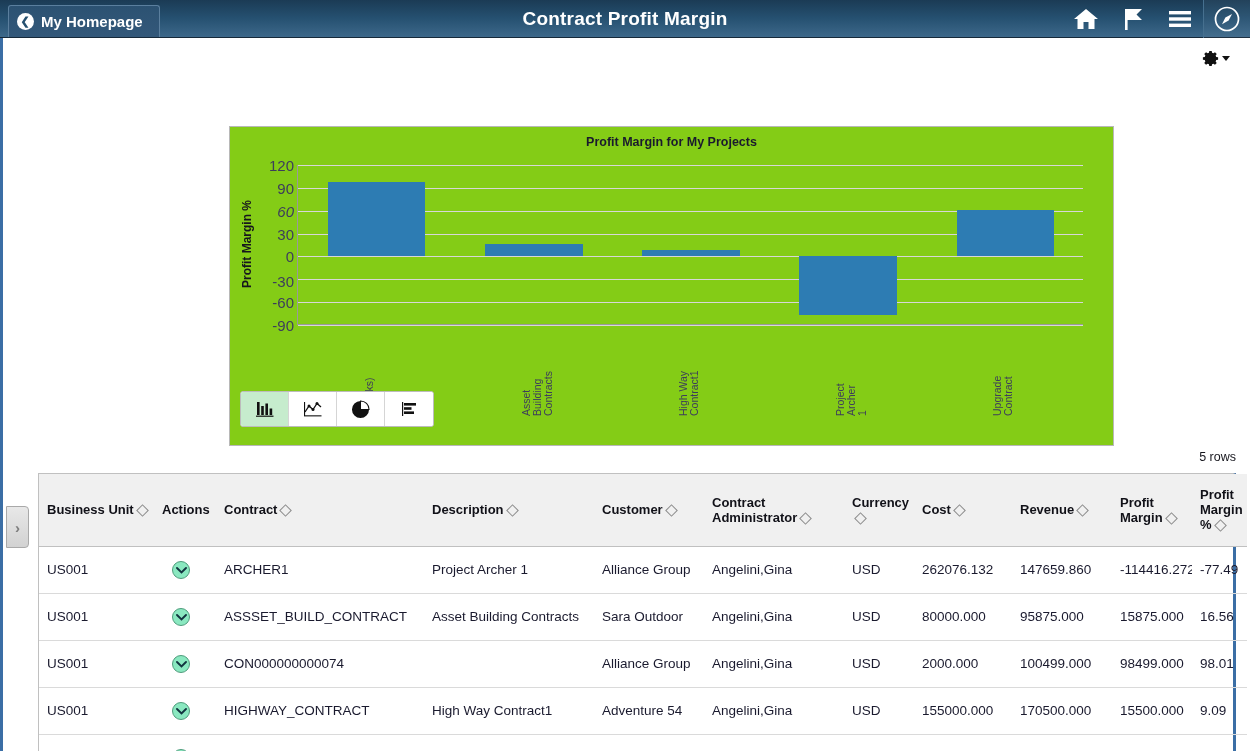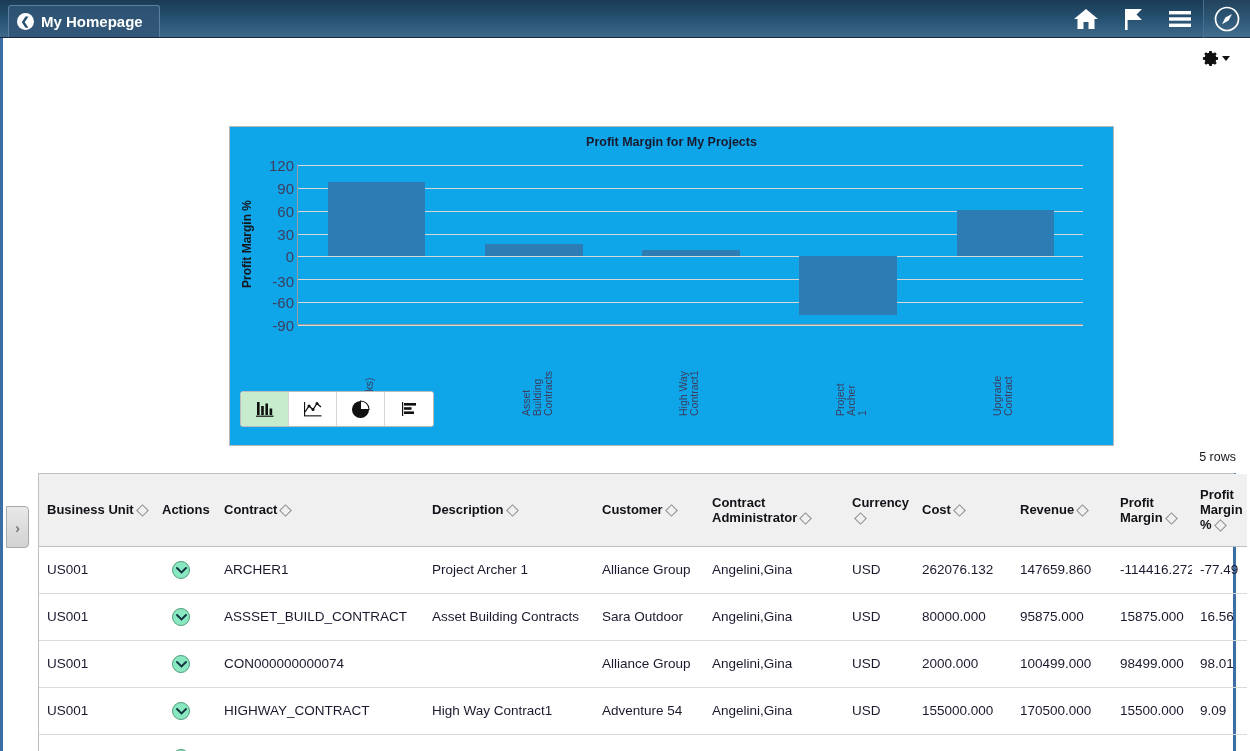--- a/index.html
+++ b/index.html
@@ -86,21 +86,21 @@
     border-right: 4.5px solid transparent;
     border-top: 5.5px solid #111;
   }
 
   
   .chart-panel {
     position: absolute;
     left: 226px; top: 88px;
     width: 885px; height: 320px;
     border: 1px solid #b8b8b8;
-    background: #0ea5e9;
+    background: #84cc16;
   }
   .chart-title {
     text-align: center;
     font-size: 12.5px; font-weight: bold;
     color: #1a1a2e;
     padding-top: 8px;
   }
   .plot-wrap {
     position: relative;
     width: 885px; height: 215px;
@@ -249,20 +249,21 @@
   }
 </style>
 </head>
 <body>
 
 <div class="app-header">
   <div class="home-crumb">
     <span class="crumb-chev">❮</span>
     <span>My Homepage</span>
   </div>
+  <div class="app-title">Contract Profit Margin</div>
   <div class="header-icons">
     <div class="hicon">
       <svg width="26" height="24" viewBox="0 0 26 24">
           <path d="M13 2 L25 12 L21.5 12 L21.5 22 L15.5 22 L15.5 15 L10.5 15 L10.5 22 L4.5 22 L4.5 12 L1 12 Z" fill="#fff"></path>
         </svg>
     </div>
     <div class="hicon">
       <svg width="26" height="24" viewBox="0 0 26 24">
           <path d="M5 2 L5 23 L7.6 23 L7.6 13 L22 13 L16.5 7.5 L22 2 Z" fill="#fff"></path>
         </svg>
@@ -298,21 +299,21 @@
   <div class="chart-panel">
     <div class="chart-title">Profit Margin for My Projects</div>
 
     <div class="plot-wrap">
       <div class="ylabel">
         <span>Profit Margin %</span>
       </div>
       <div class="yticks" id="yticks">
           <div class="ytick" style="top: 0px;">120</div>
           <div class="ytick" style="top: 22.8571px;">90</div>
-          <div class="ytick" style="top: 45.7143px;">60</div>
+          <div class="ytick" style="top: 45.7143px; font-style: italic;">60</div>
           <div class="ytick" style="top: 68.5714px;">30</div>
           <div class="ytick" style="top: 91.4286px;">0</div>
           <div class="ytick" style="top: 116px; text-align: center;">-30</div>
           <div class="ytick" style="top: 137.143px; text-align: center;">-60</div>
           <div class="ytick" style="top: 160px;">-90</div>
         </div>
       <div class="plot-area" id="plot-area">
           <div class="gridline" style="top: 0px;"></div>
           <div class="gridline" style="top: 22.8571px;"></div>
           <div class="gridline" style="top: 45.7143px;"></div>

